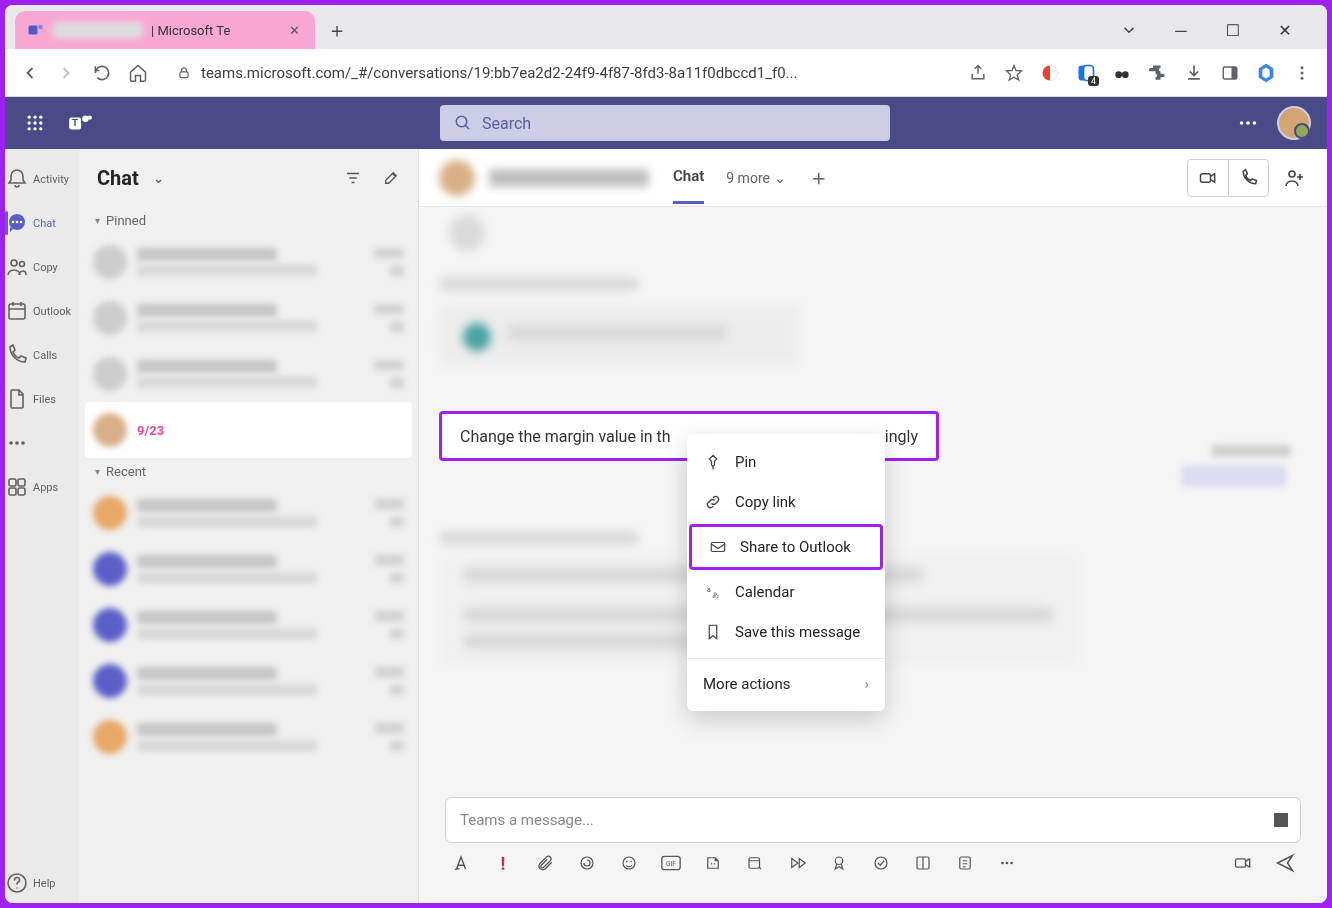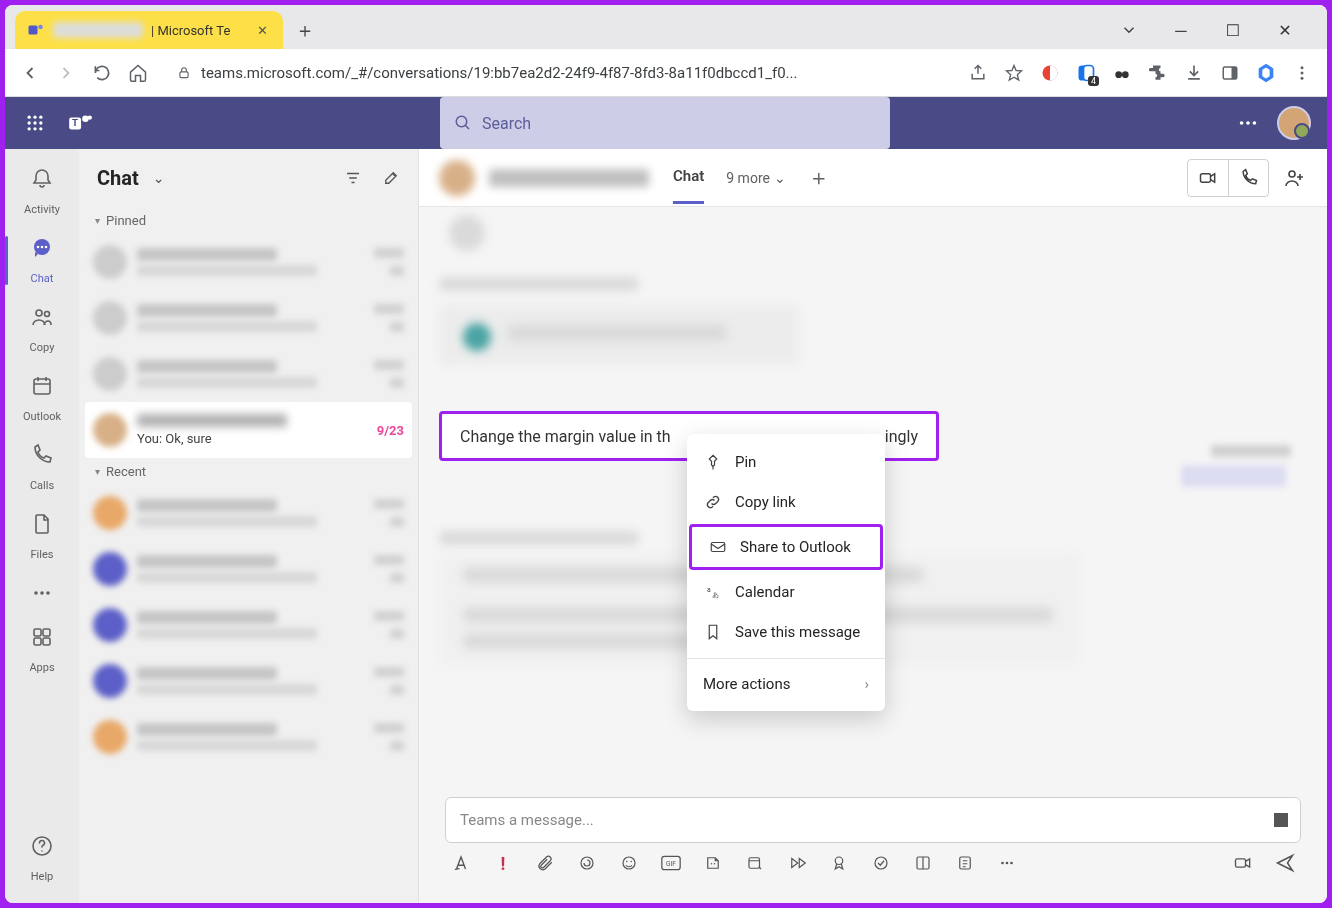--- a/index.html
+++ b/index.html
@@ -2,21 +2,21 @@
 <html><head>
 <meta charset="utf-8">
 <style>
 * { margin: 0; padding: 0; box-sizing: border-box; font-family: -apple-system, BlinkMacSystemFont, "Segoe UI", Roboto, sans-serif; }
 body { width: 1332px; height: 908px; overflow: hidden; background: #a020f0; border: 5px solid #a020f0; }
 .inner { width: 100%; height: 100%; background: #fff; border-radius: 8px; overflow: hidden; display: flex; flex-direction: column; }
 
 
 .browser-chrome { background: #e8e8ea; }
 .tab-row { display: flex; align-items: center; height: 44px; padding: 6px 10px 0 10px; }
-.tab { background: #fde047; border-radius: 10px 10px 0 0; height: 38px; width: 268px; display: flex; align-items: center; padding: 0 12px; gap: 8px; font-size: 13px; color: #333; }
+.tab { background: #f9a8d4; border-radius: 10px 10px 0 0; height: 38px; width: 300px; display: flex; align-items: center; padding: 0 12px; gap: 8px; font-size: 13px; color: #333; }
 .tab .favicon { width: 18px; height: 18px; }
 .tab .blurred-name { width: 90px; height: 16px; background: #ddd; filter: blur(3px); border-radius: 3px; }
 .tab .title { flex: 1; white-space: nowrap; overflow: hidden; text-overflow: ellipsis; }
 .tab .close-x { width: 14px; color: #555; cursor: pointer; }
 .new-tab { width: 28px; display: flex; align-items: center; justify-content: center; color: #444; font-size: 20px; margin-left: 8px; cursor: pointer; }
 .window-controls { margin-left: auto; display: flex; gap: 20px; padding-right: 16px; color: #333; font-size: 16px; }
 .window-controls div { width: 32px; height: 32px; display: flex; align-items: center; justify-content: center; cursor: pointer; }
 
 .addr-row { display: flex; align-items: center; height: 48px; padding: 0 14px; gap: 14px; background: #fff; border-bottom: 1px solid #dcdcdc; }
 .nav-icon { width: 22px; height: 22px; color: #5f6368; cursor: pointer; display: flex; align-items: center; justify-content: center; }
@@ -25,31 +25,31 @@
 .url-box .lock { color: #5f6368; }
 .url-box .url { white-space: nowrap; overflow: hidden; text-overflow: ellipsis; }
 .ext-row { display: flex; align-items: center; gap: 14px; }
 .ext-row div { width: 22px; height: 22px; display: flex; align-items: center; justify-content: center; }
 
 
 .teams-top { height: 52px; background: #494a86; display: flex; align-items: center; padding: 0 16px; gap: 18px; }
 .waffle { color: #fff; font-size: 20px; width: 28px; display: flex; justify-content: center; cursor: pointer; }
 .teams-logo { color: #fff; width: 26px; cursor: pointer; }
 .search-wrap { flex: 1; display: flex; justify-content: center; }
-.search-box { width: 450px; height: 52px; background: #cdcde8; border-radius: 4px; display: flex; align-items: center; padding: 0 14px; gap: 10px; color: #5c5d99; font-size: 16px; }
+.search-box { width: 450px; height: 36px; background: #cdcde8; border-radius: 4px; display: flex; align-items: center; padding: 0 14px; gap: 10px; color: #5c5d99; font-size: 16px; }
 .teams-top-right { display: flex; align-items: center; gap: 18px; color: #fff; }
 .avatar { width: 34px; height: 34px; border-radius: 50%; background: #d4a574; border: 2px solid #cdcde8; position: relative; }
 .avatar::after { content: ''; position: absolute; bottom: -1px; right: -1px; width: 12px; height: 12px; background: #90a959; border-radius: 50%; border: 2px solid #494a86; }
 
 
 .main { flex: 1; display: flex; overflow: hidden; }
 
 
 .rail { width: 74px; background: #ebeaea; display: flex; flex-direction: column; align-items: center; padding-top: 10px; gap: 4px; }
-.rail-item { width: 100%; padding: 8px 0; display: flex; flex-direction: column; align-items: center; gap: 12px; cursor: pointer; color: #616161; position: relative; text-align: center; }
+.rail-item { width: 100%; padding: 8px 0; display: flex; flex-direction: row; align-items: center; gap: 4px; cursor: pointer; color: #616161; position: relative; text-align: center; }
 .rail-item.active { color: #5b5fc7; }
 .rail-item.active::before { content: ''; position: absolute; left: 0; top: 8px; bottom: 8px; width: 3px; background: #5b5fc7; border-radius: 2px; }
 .rail-item .ri-label { font-size: 11px; }
 .rail-item svg { width: 24px; height: 24px; }
 .rail-spacer { flex: 1; }
 
 
 .chat-list { width: 340px; background: #f0f0f0; display: flex; flex-direction: column; border-right: 1px solid #e0e0e0; }
 .chat-list-header { height: 58px; display: flex; align-items: center; padding: 0 18px; gap: 10px; }
 .chat-list-header h2 { font-size: 20px; font-weight: 700; color: #242424; }
@@ -335,21 +335,21 @@
       <div class="rail-item">
         <svg viewBox="0 0 24 24">
             <rect x="4" y="4" width="7" height="7" rx="1.5" stroke="#616161" stroke-width="1.6" fill="none"></rect>
             <rect x="13" y="4" width="7" height="7" rx="1.5" stroke="#616161" stroke-width="1.6" fill="none"></rect>
             <rect x="4" y="13" width="7" height="7" rx="1.5" stroke="#616161" stroke-width="1.6" fill="none"></rect>
             <rect x="13" y="13" width="7" height="7" rx="1.5" stroke="#616161" stroke-width="1.6" fill="none"></rect>
           </svg>
         <span class="ri-label">Apps</span>
       </div>
       <div class="rail-spacer"></div>
-      <div class="rail-item" style="margin-bottom:12px">
+      <div class="rail-item" style="">
         <svg viewBox="0 0 24 24">
             <circle cx="12" cy="12" r="9" stroke="#616161" stroke-width="1.6" fill="none"></circle>
             <path d="M9.5 9a2.5 2.5 0 1 1 3.5 2.3c-.8.4-1 1-1 1.7M12 17h0" stroke="#616161" stroke-width="1.6" fill="none" stroke-linecap="round"></path>
           </svg>
         <span class="ri-label">Help</span>
       </div>
     </div>
 
     <div class="chat-list">
       <div class="chat-list-header">
@@ -400,24 +400,20 @@
             <div class="ci-name"></div>
             <div class="ci-msg"></div>
           </div>
           <div class="ci-right">
             <div class="ci-date"></div>
             <div class="ci-icon"></div>
           </div>
         </div>
       <div class="chat-item selected">
         <div class="ci-avatar"></div>
-        <div class="ci-body">
-          <div class="ci-name"></div>
-          <div class="ci-msg-text">You: Ok, sure</div>
-        </div>
         <div class="ci-date-text">9/23</div>
       </div>
       <div class="section-label">
         <span class="caret">▾</span>
         <span>Recent</span>
       </div>
       <div class="chat-item">
           <div class="ci-avatar" style="background:#e8a868"></div>
           <div class="ci-body">
             <div class="ci-name"></div>

